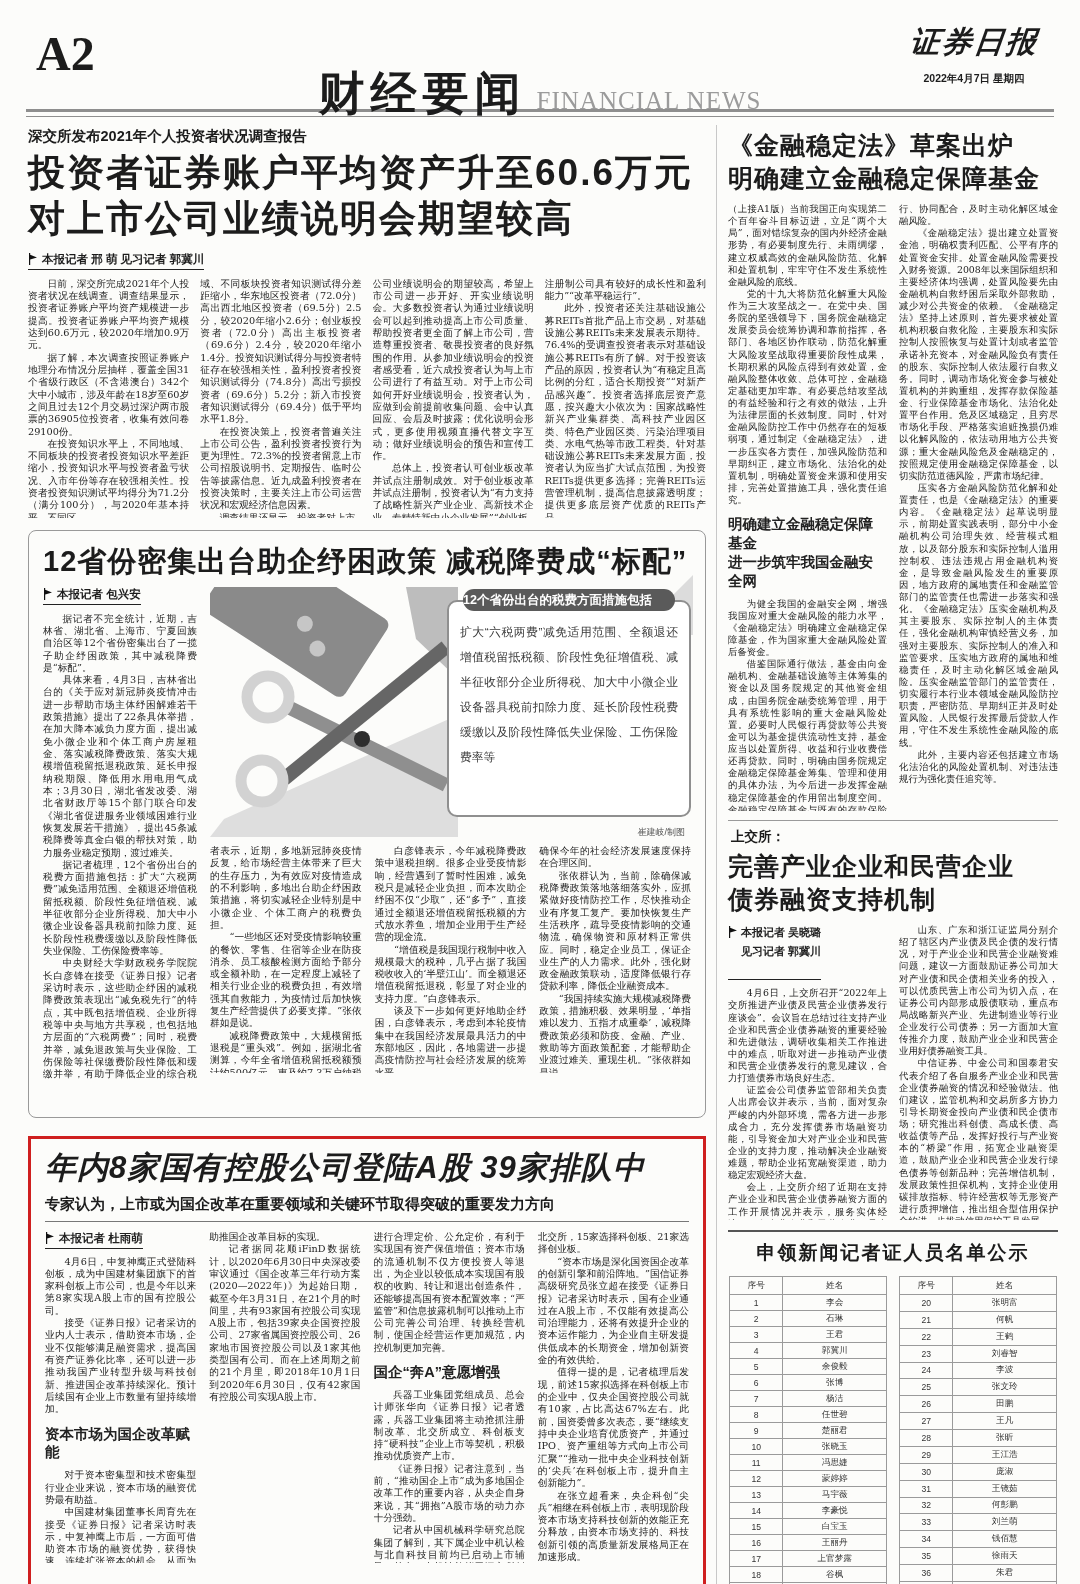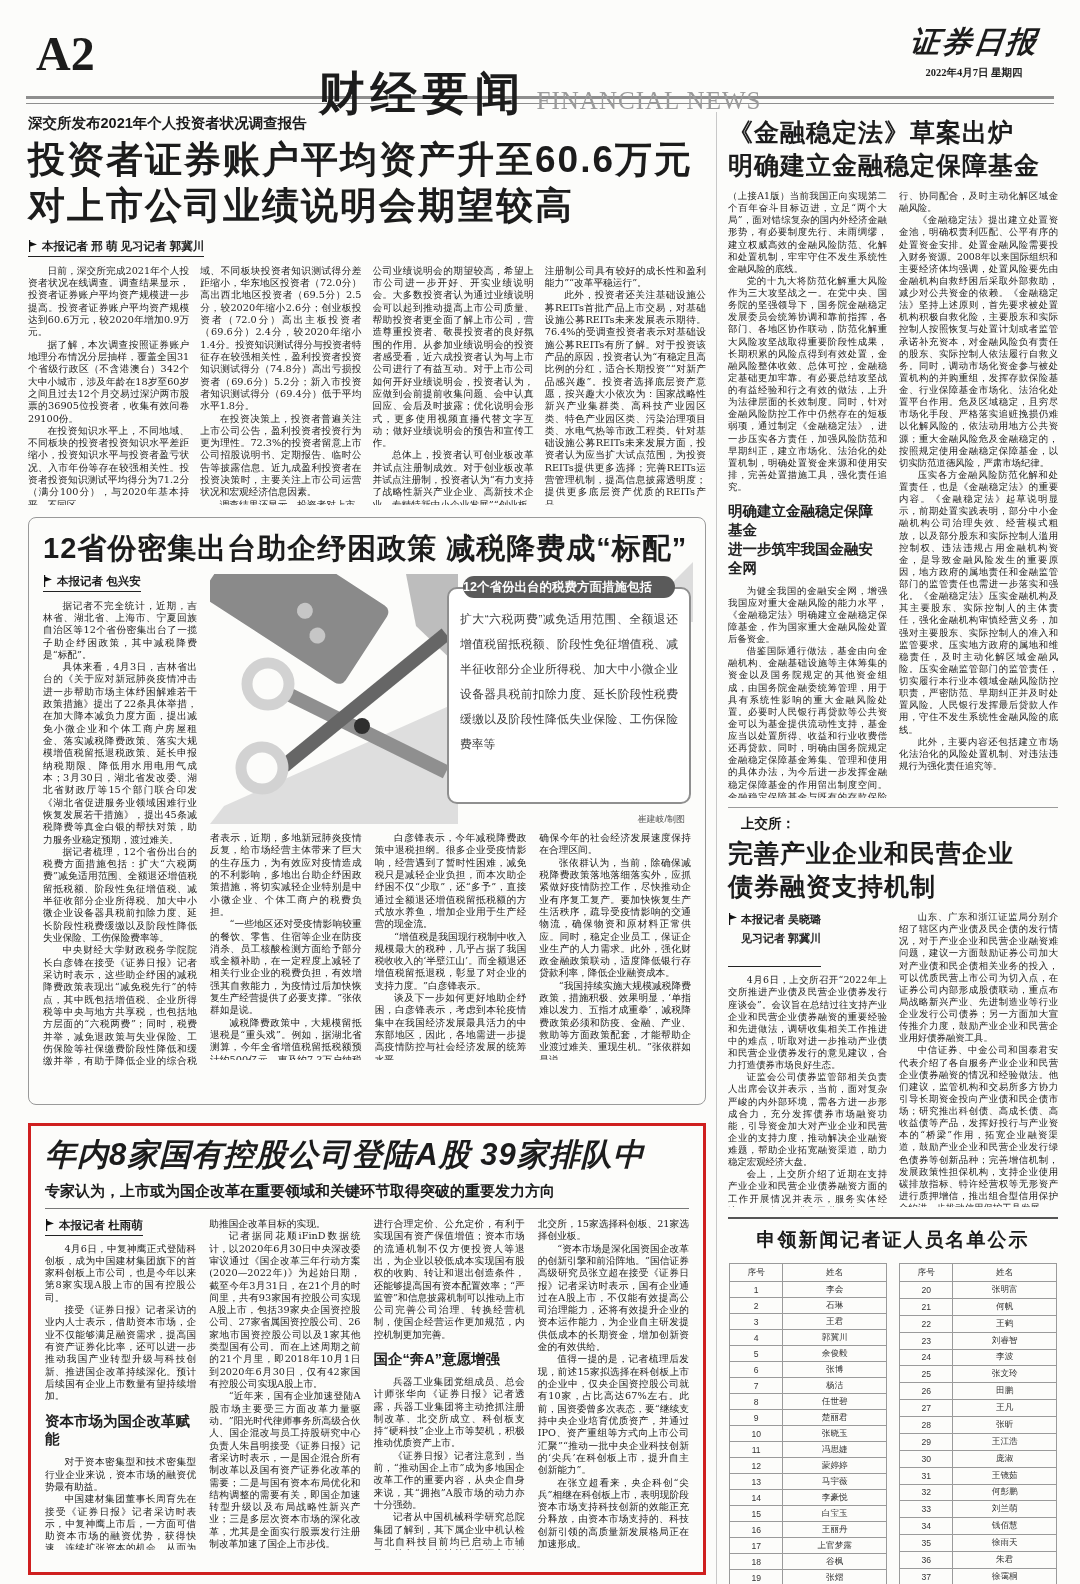--- a/index.html
+++ b/index.html
@@ -1,26 +1,26 @@
 <!DOCTYPE html>
 <html><head>
 <meta charset="utf-8">
 <style>
   html,body{margin:0;padding:0;background:#d8d8d4;}
   .page{width:1080px;height:1584px;margin:0 auto;background:#fcfcfa;position:relative;overflow:hidden;
         font-family:"DejaVu Serif","Liberation Serif",serif;color:#1c1c1c;box-shadow:0 0 6px rgba(0,0,0,.3);}
   
-  .hdr{position:relative;height:96px;}
+  .hdr{position:relative;height:109px;}
   .page-no{position:absolute;left:36px;top:30px;font-family:"Liberation Serif",serif;font-weight:bold;font-size:48px;line-height:1;}
   .hdr-center{position:absolute;left:0;right:0;top:32px;text-align:center;white-space:nowrap;margin-top:31px;}
   .sec-cn{font-family:"Liberation Sans",sans-serif;font-weight:900;font-size:46px;letter-spacing:6px;}
   .sec-en{font-family:"Liberation Serif",serif;font-size:25px;color:#9b9b9b;letter-spacing:1px;margin-left:10px;}
   .masthead{position:absolute;right:42px;top:22px;text-align:center;}
   .logo{font-family:"DejaVu Serif",serif;font-weight:bold;font-style:italic;font-size:30px;transform:skewX(-6deg);display:inline-block;letter-spacing:2px;}
-  .hdr-date{font-family:Liberation Serif, serif;font-weight:bold;font-size:10.5px;margin-top:3px;}
+  .hdr-date{font-family:Liberation Sans, sans-serif;font-weight:bold;font-size:10.5px;margin-top:9px;}
   .rule-double{margin:0 26px;height:4px;border-top:3px solid #8e8e8e;border-bottom:1px solid #8e8e8e;}
   
   .content{display:flex;padding:8px 22px 0 28px;gap:0;}
   .left-zone{width:678px;flex:none;}
   .right-zone{flex:1;margin-left:10px;border-left:1px solid #c8c8c8;padding-left:11px;min-width:0;}
   
   .cols{display:flex;gap:13px;overflow:hidden;text-align:justify;}
   .col{flex:1;min-width:0;font-size:9.7px;line-height:1.27;color:#222;overflow:hidden;}
   .para{margin:0;text-indent:2em;}
   .para.cont{text-indent:0;}
@@ -55,21 +55,21 @@
   .deck{font-family:"Liberation Sans",sans-serif;font-weight:bold;font-size:15px;margin:9px 0 7px;}
   .rule-thin{border-top:1px solid #777;margin-bottom:9px;}
   .soe-cols{height:332px;}
   .soe-cols .byline{margin-bottom:7px;}
   
   .headline-m{font-family:"Liberation Sans",sans-serif;font-weight:900;font-size:25px;line-height:1.32;letter-spacing:1px;margin:4px 0 8px;}
   .rcols{display:flex;gap:12px;overflow:hidden;text-align:justify;}
   .rcol{flex:1;min-width:0;font-size:9.4px;line-height:1.29;color:#222;overflow:hidden;}
   .finlaw .rcols{height:608px;}
   .rz-rule{border-top:1px solid #9a9a9a;margin:9px 0 7px;}
-  .sse-kicker{font-family:"Liberation Sans",sans-serif;font-weight:900;font-size:13.5px;margin:0 13px 2px;}
+  .sse-kicker{font-family:"Liberation Sans",sans-serif;font-weight:900;font-size:13.5px;margin:0 3px 2px;}
   .sse .rcols{height:296px;}
   .byline-stack{border-bottom:1.5px solid #222;display:inline-block;padding-bottom:20px;margin-bottom:7px;
                 font-family:"Liberation Sans",sans-serif;font-weight:bold;font-size:11px;line-height:1.5;}
   .rule-heavy{border-top:2px solid #555;margin:10px 0 4px;}
   .tbl-title{font-family:"Liberation Sans",sans-serif;font-weight:900;font-size:19px;letter-spacing:2px;text-align:center;margin:8px 0 10px;}
   .tables{display:flex;gap:12px;justify-content:center;}
   table.roster{border-collapse:collapse;width:158px;font-size:8.6px;font-family:"Liberation Sans",sans-serif;color:#333;}
   table.roster th,table.roster td{border:1px solid #9a9a9a;text-align:center;padding:1.5px 2px;font-weight:normal;}
   table.roster th{padding:2.5px 2px;}
   table.roster td:first-child,table.roster th:first-child{width:34%;}
@@ -208,21 +208,20 @@
               </div>
             <div class="inline-subhead">资本市场为国企改革赋能</div>
             <div>
                 <p class="para">对于资本密集型和技术密集型行业企业来说，资本市场的融资优势最有助益。</p>
                 <p class="para">中国建材集团董事长周育先在接受《证券日报》记者采访时表示，中复神鹰上市后，一方面可借助资本市场的融资优势，获得快速、连续扩张资本的机会，从而为公司持续扩大经营规模提供有力的资金支持；另一方面，通过在A股上市，公司能借助资本市场这一平台深入推进国企混合所有制改革，提高国有资产资本化、证券化比率，从而加速</p>
               </div>
           </div>
           <div class="col">
               <p class="para cont">助推国企改革目标的实现。</p>
               <p class="para">记者据同花顺iFinD数据统计，以2020年6月30日中央深改委审议通过《国企改革三年行动方案(2020—2022年)》为起始日期，截至今年3月31日，在21个月的时间里，共有93家国有控股公司实现A股上市，包括39家央企国资控股公司、27家省属国资控股公司、26家地市国资控股公司以及1家其他类型国有公司。而在上述周期之前的21个月里，即2018年10月1日到2020年6月30日，仅有42家国有控股公司实现A股上市。</p>
-              <p class="para">“近年来，国有企业加速登陆A股市场主要受三方面改革力量驱动。”阳光时代律师事务所高级合伙人、国企混改与员工持股研究中心负责人朱昌明接受《证券日报》记者采访时表示，一是国企混合所有制改革以及国有资产证券化改革的需要；二是与国有资本布局优化和结构调整的需要有关，即国企加速转型升级以及布局战略性新兴产业；三是多层次资本市场的深化改革，尤其是全面实行股票发行注册制改革加速了国企上市步伐。</p>
             </div>
           <div class="col">
             <div>
                 <p class="para cont">进行合理定价、公允定价，有利于实现国有资产保值增值；资本市场的流通机制不仅方便投资人等退出，为企业以较低成本实现国有股权的收购、转让和退出创造条件，还能够提高国有资本配置效率；“严监管”和信息披露机制可以推动上市公司完善公司治理、转换经营机制，使国企经营运作更加规范，内控机制更加完善。</p>
               </div>
             <div class="inline-subhead">国企“奔A”意愿增强</div>
             <div>
                 <p class="para">兵器工业集团党组成员、总会计师张华向《证券日报》记者透露，兵器工业集团将主动抢抓注册制改革、北交所成立、科创板支持“硬科技”企业上市等契机，积极推动优质资产上市。</p>
                 <p class="para">《证券日报》记者注意到，当前，“推动国企上市”成为多地国企改革工作的重要内容，从央企自身来说，其“拥抱”A股市场的动力亦十分强劲。</p>
                 <p class="para">记者从中国机械科学研究总院集团了解到，其下属企业中机认检与北自科技目前均已启动上市辅导。其中，中机认检拟于深交所创业板上市，北自科技拟于上交所主板上市。</p>

